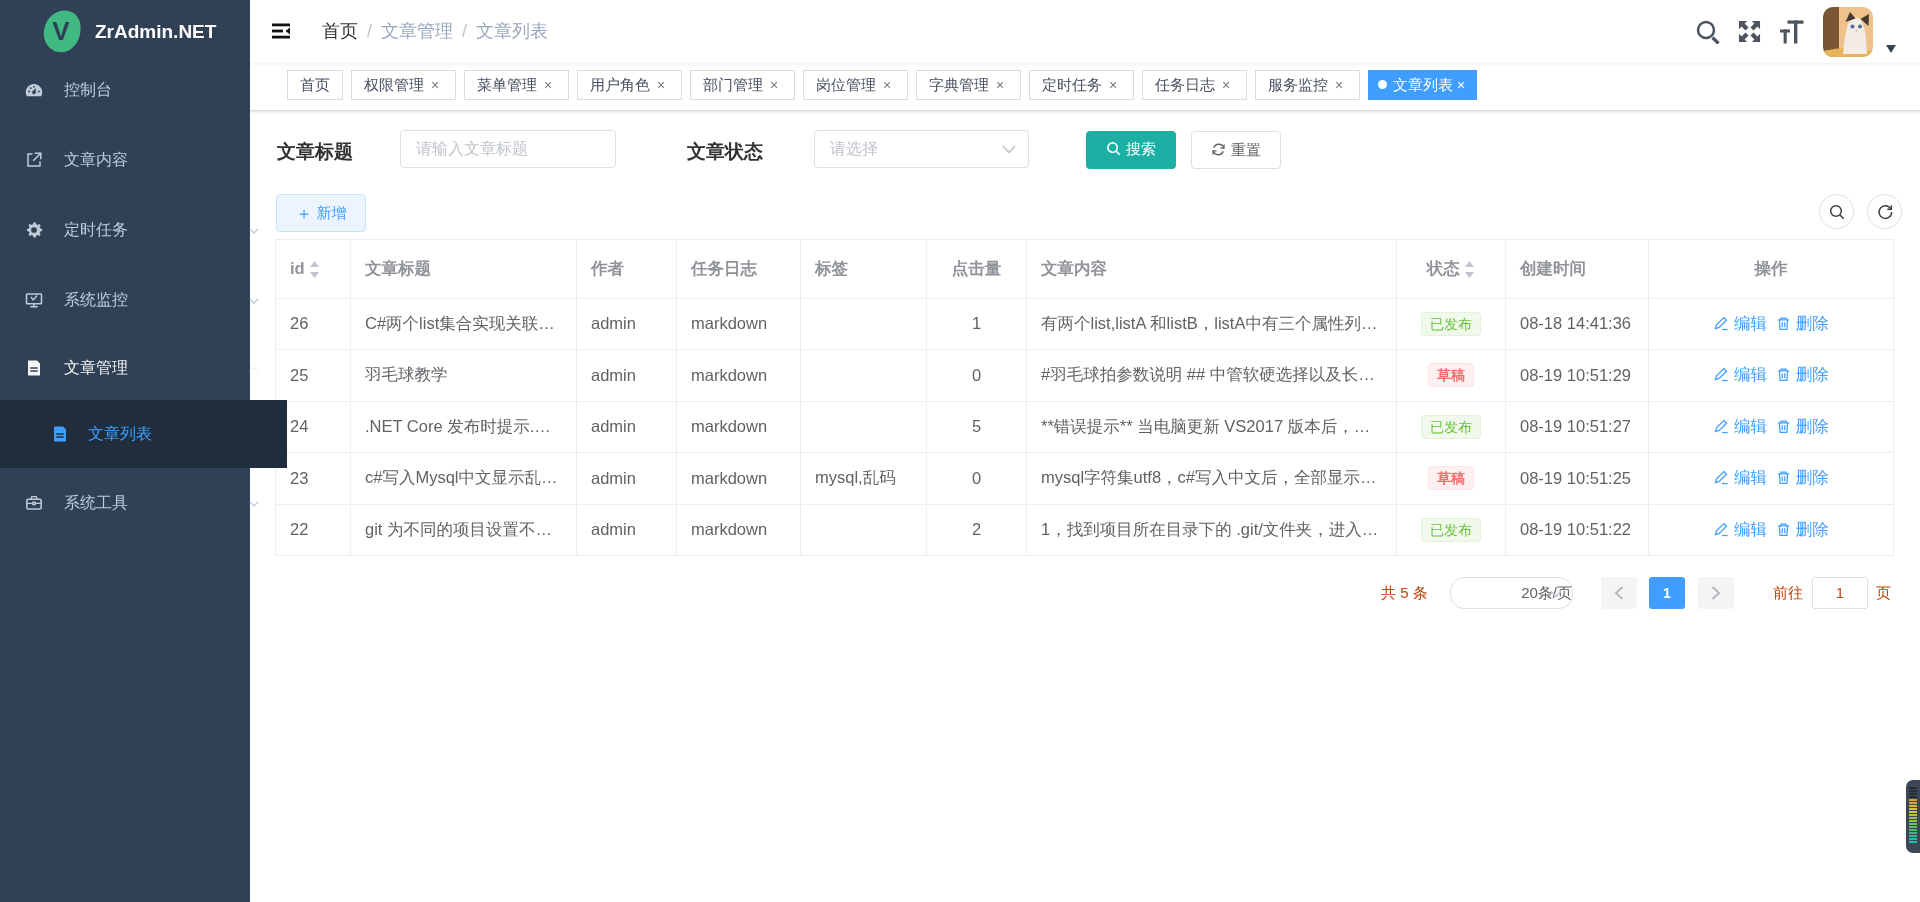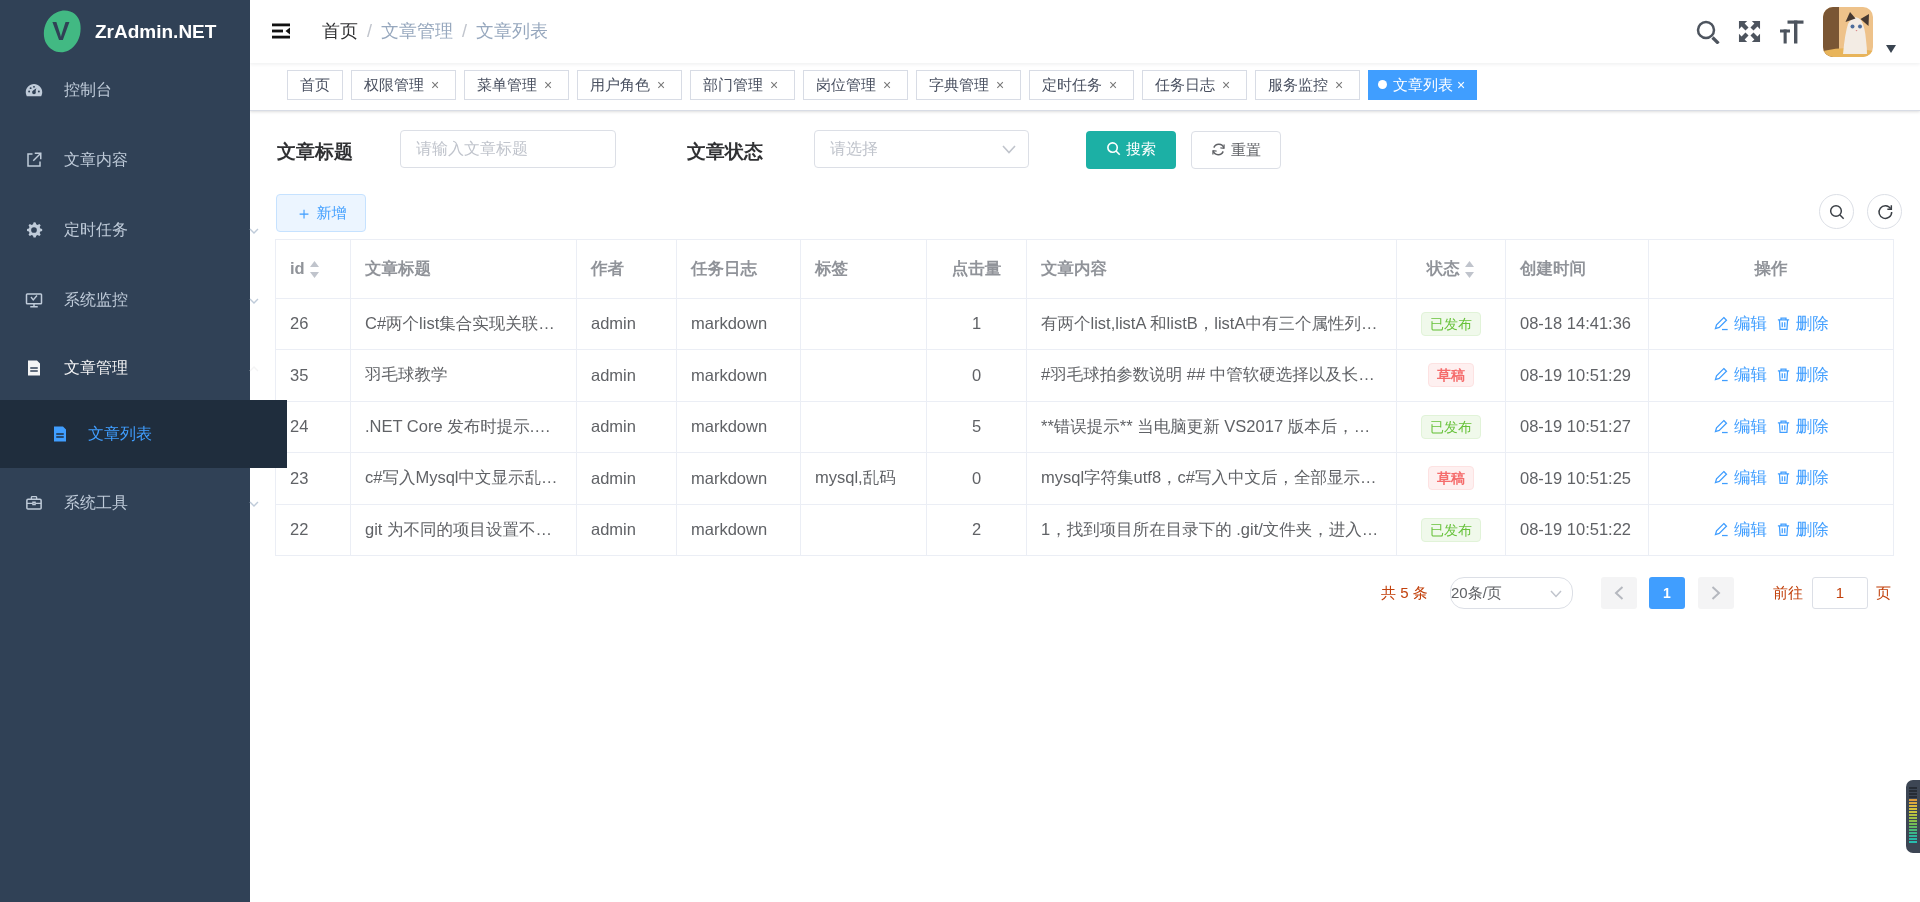--- a/index.html
+++ b/index.html
@@ -196,21 +196,21 @@
   <td class="ctr"><span class="stag g">已发布</span></td>
         <td>08-18 14:41:36</td>
   <td class="ctr"><span class="link"><svg width="16" height="16" viewBox="0 0 24 24" fill="none" stroke="#409eff" stroke-width="1.9" style="vertical-align:-2px">
               <path d="M16.2 3.8 l4 4 L9.3 18.7 l-5.6 1.6 1.6-5.6 Z"></path>
               <path d="M13.5 21.8 h8.5"></path>
             </svg> 编辑</span>&nbsp;&nbsp;<span class="link"><svg width="15" height="15" viewBox="0 0 24 24" fill="none" stroke="#409eff" stroke-width="2" style="vertical-align:-2px">
               <path d="M3 6 h18 M8 6 V3.5 h8 V6 M5.5 6 l1 15.5 h11 l1-15.5 M10 10 v8 M14 10 v8"></path>
             </svg> 删除</span></td>
 </tr>
 <tr>
-  <td>35</td>
+  <td>25</td>
         <td>羽毛球教学</td>
         <td>admin</td>
         <td>markdown</td>
         <td></td>
   <td class="ctr">0</td>
         <td>#羽毛球拍参数说明 ## 中管软硬选择以及长度介绍说明</td>
   <td class="ctr"><span class="stag r">草稿</span></td>
         <td>08-19 10:51:29</td>
   <td class="ctr"><span class="link"><svg width="16" height="16" viewBox="0 0 24 24" fill="none" stroke="#409eff" stroke-width="1.9" style="vertical-align:-2px">
               <path d="M16.2 3.8 l4 4 L9.3 18.7 l-5.6 1.6 1.6-5.6 Z"></path>
@@ -267,21 +267,21 @@
               <path d="M16.2 3.8 l4 4 L9.3 18.7 l-5.6 1.6 1.6-5.6 Z"></path>
               <path d="M13.5 21.8 h8.5"></path>
             </svg> 编辑</span>&nbsp;&nbsp;<span class="link"><svg width="15" height="15" viewBox="0 0 24 24" fill="none" stroke="#409eff" stroke-width="2" style="vertical-align:-2px">
               <path d="M3 6 h18 M8 6 V3.5 h8 V6 M5.5 6 l1 15.5 h11 l1-15.5 M10 10 v8 M14 10 v8"></path>
             </svg> 删除</span></td>
 </tr>
 </tbody>
   </table>
 
 <div class="pg" style="left:1381px;line-height:32px">共 5 条</div>
-<div class="pg" style="left:1450px;width:123px;height:32px;border:1px solid #dcdfe6;border-radius:14px;line-height:30px;text-align:left;color:#606266">20条/页
+<div class="pg" style="left:1450px;width:123px;height:32px;border:1px solid #dcdfe6;border-radius:14px;line-height:30px;text-align:right;color:#606266">20条/页
   <svg style="position:absolute;right:10px;top:12px" width="12" height="8" viewBox="0 0 12 8" fill="none" stroke="#c0c4cc" stroke-width="1.5">
       <path d="M1 1 L6 6.5 L11 1"></path>
     </svg>
 </div>
 <div class="pbtn" style="left:1601px">
   <svg width="10" height="14" viewBox="0 0 10 14" style="margin-top:9px">
       <path d="M8.5 1 L2 7 L8.5 13" fill="none" stroke="#b5b8bf" stroke-width="2"></path>
     </svg></div>
 <div class="pbtn on" style="left:1649px">1</div>
 <div class="pbtn" style="left:1698px">

